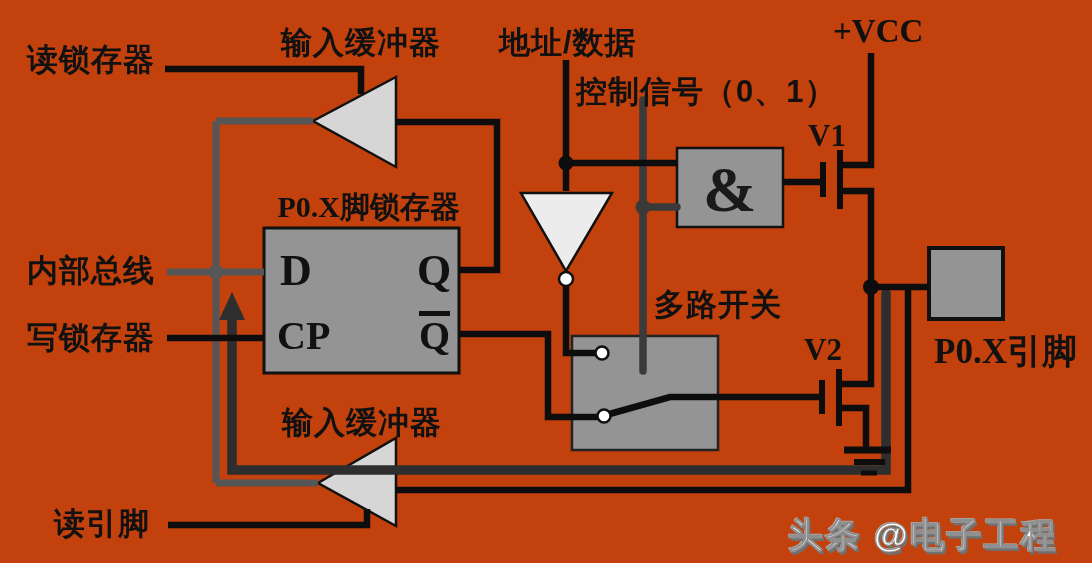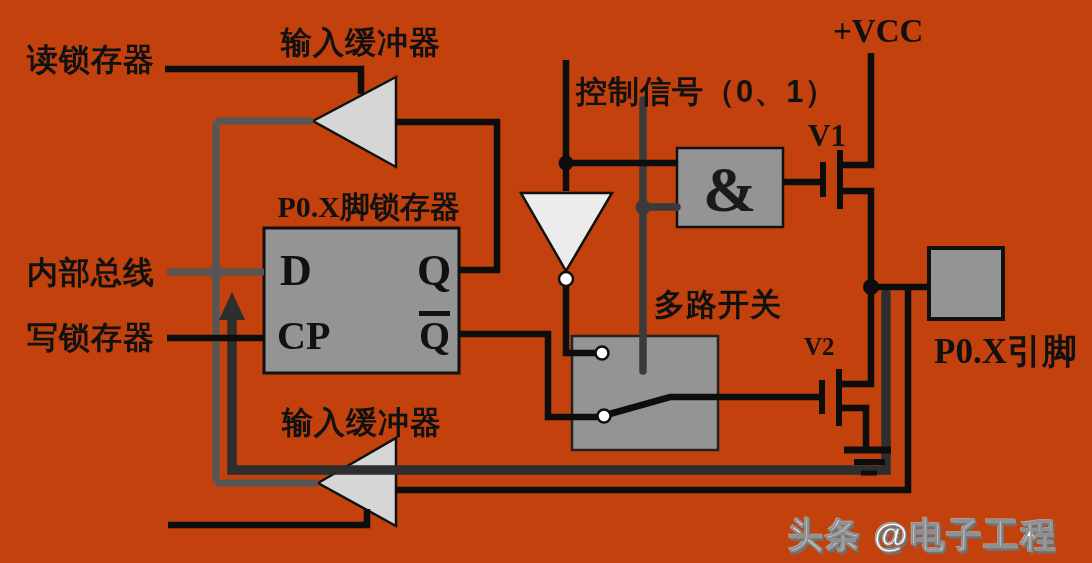--- a/index.html
+++ b/index.html
@@ -89,33 +89,35 @@
 
     <circle cx="566" cy="163" r="7.5" fill="#0d0d0d"></circle>
     <circle cx="871" cy="287" r="8" fill="#0d0d0d"></circle>
 
     <circle cx="602" cy="353" r="6.5" fill="#fff" stroke="#111" stroke-width="2.5"></circle>
     <circle cx="604" cy="416" r="6.5" fill="#fff" stroke="#111" stroke-width="2.5"></circle>
   </svg>
 
   <div class="lbl cn" style="left:27px;top:44px;">读锁存器</div>
   <div class="lbl cn" style="left:281px;top:27px;">输入缓冲器</div>
+  <div class="lbl cn" style="left:499px;top:27px;">地址/数据</div>
   <div class="lbl cn" style="left:576px;top:76px;">控制信号（0、1）</div>
   <div class="lbl sr" style="left:833px;top:15px;font-size:33px;">+VCC</div>
   <div class="lbl sr" style="left:808px;top:120px;font-size:31px;text-align:right;">V1</div>
 
   <div class="lbl pinlbl" style="left:263px;top:192px;width:197px;text-align:right;font-size:30px;">P0.X脚锁存器</div>
   <div class="lbl latchpin" style="left:280px;top:249px;font-size:44px;">D</div>
   <div class="lbl latchpin" style="left:417px;top:249px;font-size:44px;">Q</div>
   <div class="lbl latchpin" style="left:277px;top:316px;font-size:40px;">CP</div>
   <div class="lbl latchpin" style="left:419px;top:311px;font-size:40px;"><span class="qbar">Q</span></div>
 
   <div class="lbl amp" style="left:703px;top:158px;">&amp;</div>
 
-  <div class="lbl cn" style="left:27px;top:257px;">内部总线</div>
+  <div class="lbl cn" style="left:27px;top:257px;font-family:Liberation Mono, monospace;">内部总线</div>
   <div class="lbl cn" style="left:654px;top:289px;">多路开关</div>
   <div class="lbl cn" style="left:27px;top:322px;">写锁存器</div>
-  <div class="lbl sr" style="left:804px;top:334px;font-size:25px;">V2</div>
+  <div class="lbl sr" style="left:804px;top:334px;font-size:31px;">V2</div>
   <div class="lbl pinlbl" style="left:934px;top:334px;">P0.X引脚</div>
   <div class="lbl cn" style="left:282px;top:407px;">输入缓冲器</div>
+  <div class="lbl cn" style="left:54px;top:508px;">读引脚</div>
 
   <div class="wm">头条 @电子工程师小李</div>
 </div>
 
 </body></html>

